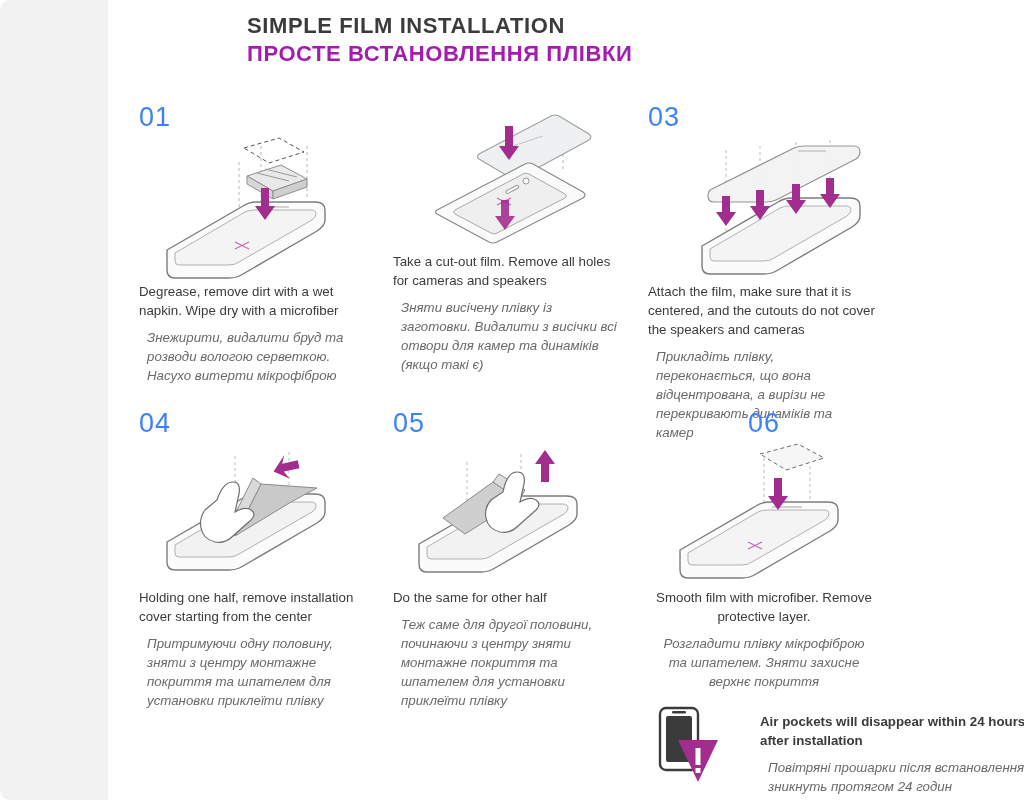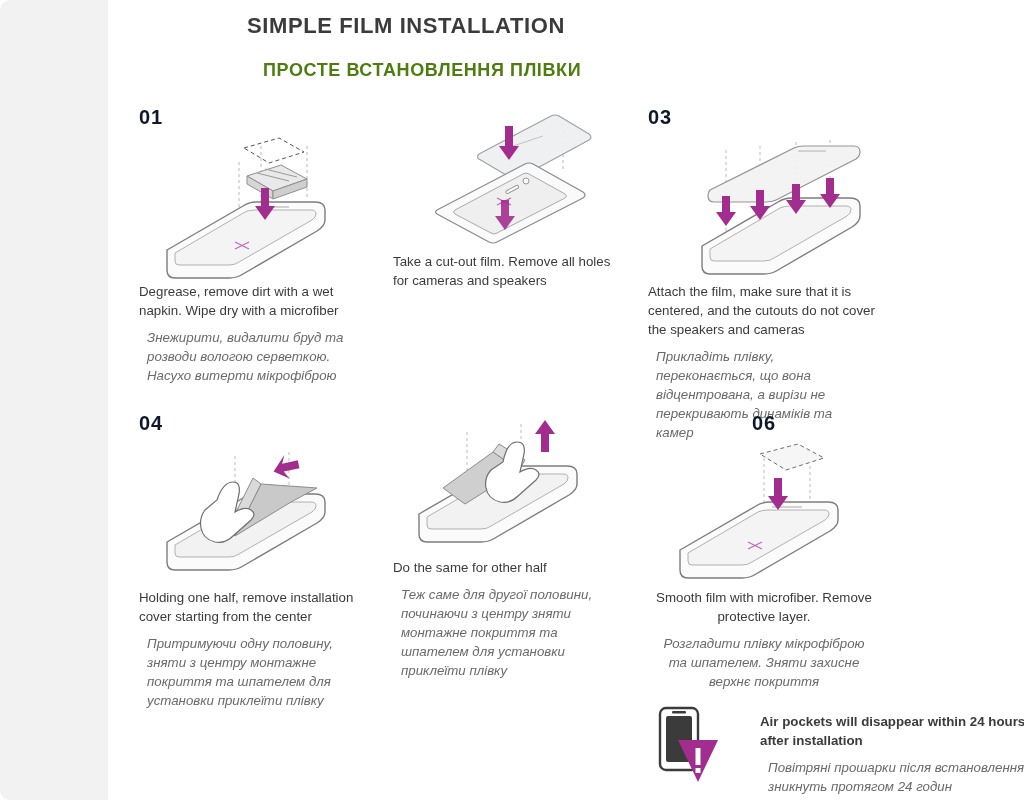--- a/index.html
+++ b/index.html
@@ -40,37 +40,37 @@
   }
   .title-en {
     font-size: 22px;
     font-weight: bold;
     letter-spacing: 0.6px;
     color: #3b3b3b;
     line-height: 28px;
     margin: 0;
   }
   .title-uk {
-    font-size: 18px;
+    font-size: 22px;
     font-weight: bold;
     letter-spacing: 0.6px;
-    color: #4d7c0f;
+    color: #a21caf;
     line-height: 28px;
-    margin: 16px;
+    margin: 0;
   }
 
   
   .step {
     position: absolute;
     width: 232px;
   }
   .step-num {
-    font-size: 20px;
-    font-weight: bold;
-    color: #0f172a;
+    font-size: 27px;
+    font-weight: normal;
+    color: #3b82f6;
     letter-spacing: 1px;
     line-height: 30px;
     margin: 0 0 0 0;
   }
   .art {
     position: relative;
     width: 232px;
     height: 150px;
   }
   .art svg { display:block; }
@@ -180,20 +180,21 @@
             <path d="M104 96 L118 103 M118 96 L104 103"></path>
           </g>
 
           <g fill="#a32d8e">
             <path d="M112 24 L120 24 L120 44 L126 44 L116 58 L106 44 L112 44 Z"></path>
             <path d="M108 98 L116 98 L116 114 L122 114 L112 128 L102 114 L108 114 Z" opacity="0.9"></path>
           </g>
         </svg>
       </div>
       <div class="txt-en">Take a cut-out film. Remove all holes for cameras and speakers</div>
+      <div class="txt-uk">Зняти висічену плівку із заготовки. Видалити з висічки всі отвори для камер та динаміків (якщо такі є)</div>
     </div>
 
     <div class="step" style="left:540px; top:102px;">
       <div class="step-num">03</div>
       <div class="art">
         <svg width="232" height="150" viewBox="0 0 232 150">
           <g fill="none" stroke="#bdbdbd" stroke-width="1">
             <path d="M78 18 L78 108" stroke-dasharray="3 3"></path>
             <path d="M112 14 L112 104" stroke-dasharray="3 3"></path>
             <path d="M148 10 L148 96" stroke-dasharray="3 3"></path>
@@ -240,20 +241,21 @@
           <g fill="#a32d8e">
             <path d="M142 36 L156 22 L152 30 L168 30 L168 38 L152 38 L156 46 Z" transform="translate(-8,-4) rotate(-12 150 34)"></path>
           </g>
         </svg>
       </div>
       <div class="txt-en">Holding one half, remove installation cover starting from the center</div>
       <div class="txt-uk">Притримуючи одну половину, зняти з центру монтажне покриття та шпателем для установки приклеїти плівку</div>
     </div>
 
     <div class="step" style="left:285px; top:408px;">
+      <div class="step-num">05</div>
       <div class="art">
         <svg width="232" height="150" viewBox="0 0 232 150">
           <g fill="none" stroke="#bdbdbd" stroke-width="1">
             <path d="M74 24 L74 98" stroke-dasharray="3 3"></path>
             <path d="M128 16 L128 92" stroke-dasharray="3 3"></path>
           </g>
 
           <path d="M26 106 L102 62 Q108 58 116 58 L174 58 Q184 58 184 66 L184 76 Q184 82 176 87 L102 130 Q96 134 88 134 L34 134 Q26 134 26 126 Z" fill="#fbfbfb" stroke="#7d7d7d" stroke-width="1.4"></path>
           <path d="M34 109 L104 68 Q108 66 114 66 L170 66 Q175 66 175 70 Q175 73 171 76 L98 118 Q94 121 88 121 L38 121 Q34 121 34 117 Z" fill="#f2f2f2" stroke="#a8a8a8" stroke-width="0.9"></path>
 

